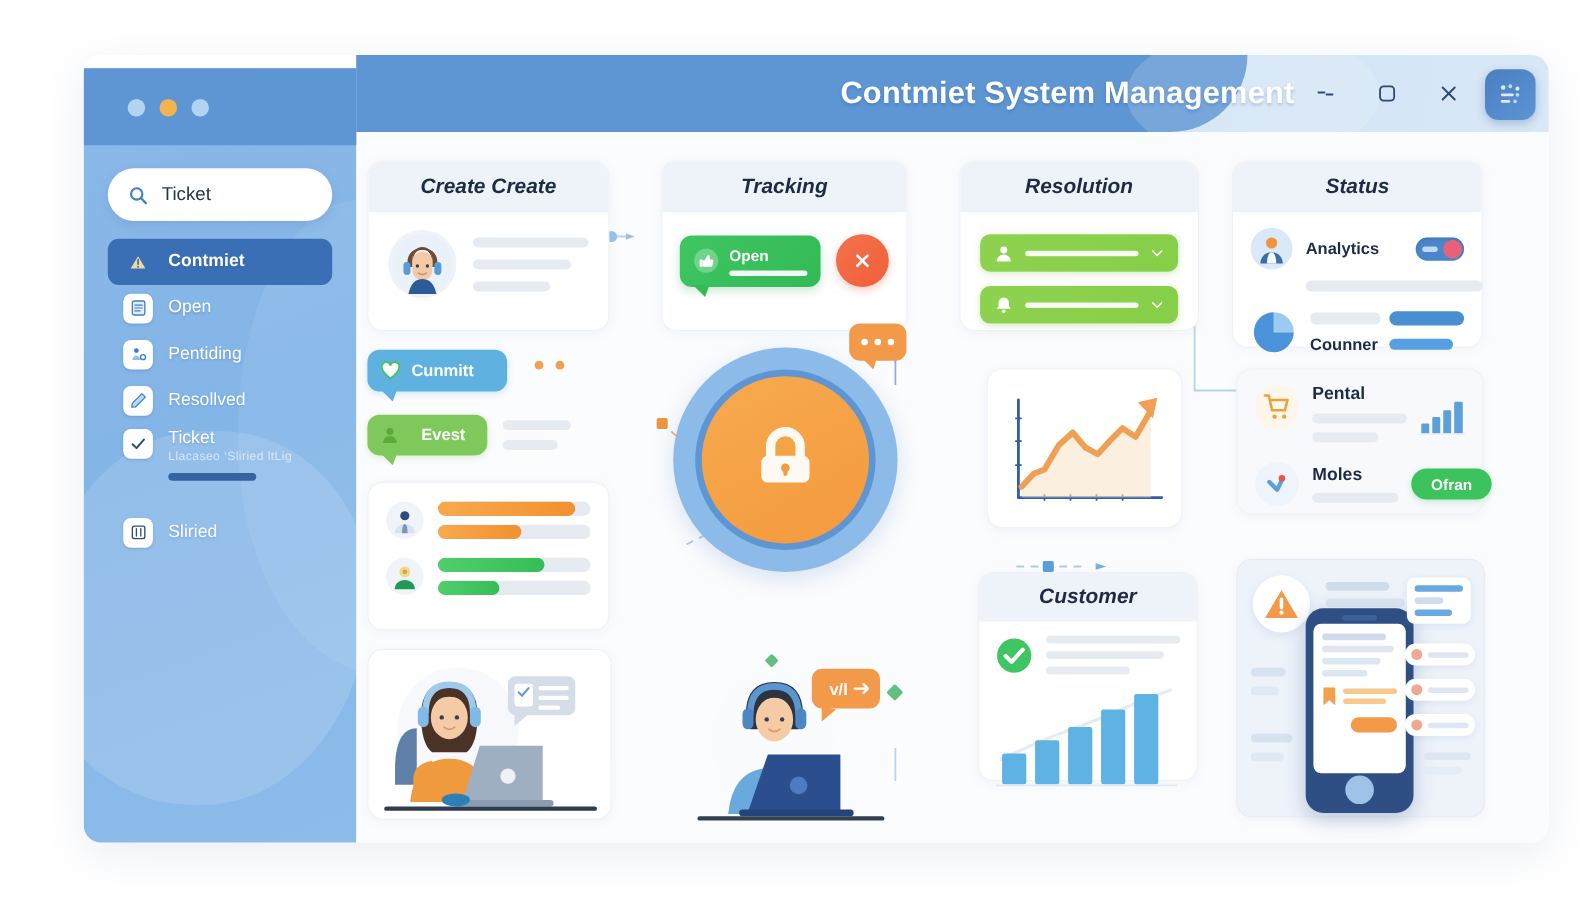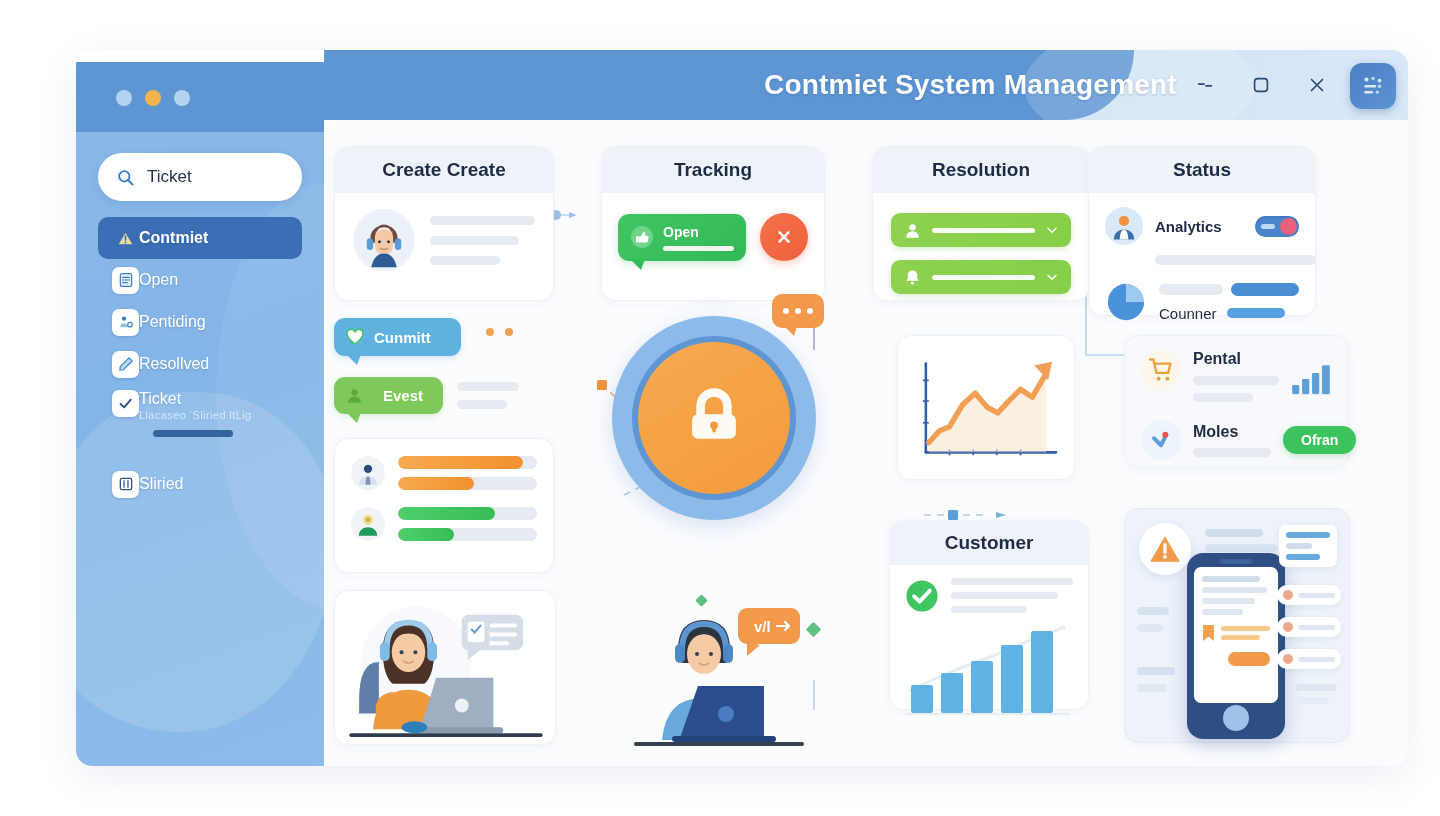--- a/index.html
+++ b/index.html
@@ -60,21 +60,21 @@
     padding: 0 18px;
     box-shadow: 0 3px 10px rgba(40,80,140,.13);
   }
   .search-box .label {
     font-size: 17px; color: #23344d; font-weight: 500;
   }
 
   .nav { position: absolute; left: 22px; top: 155px; width: 204px; }
   .nav-item {
     position: relative;
-    display: flex; align-items: center; 
+    display: flex; align-items: center; gap: 14px;
     height: 42px; padding: 0 14px;
     margin-bottom: 0;
     border-radius: 10px;
   }
   .nav-item.active { background: #3a6fb5; }
   .nav-ico {
     width: 27px; height: 27px; border-radius: 7px;
     background: #ffffff;
     display: flex; align-items: center; justify-content: center;
     flex: none;
@@ -159,21 +159,21 @@
     border: 1px solid #eef2f7;
     box-shadow: 0 2px 10px rgba(100,130,175,.07);
   }
   .card-head {
     height: 46px;
     background: #eef3f9;
     border-radius: 13px 13px 0 0;
     display: flex; align-items: center; justify-content: center;
   }
   .card-title {
-    font-size: 19px; font-weight: 700; color: #1d2c44;
+    font-size: 19px; font-weight: 700; color: #1d2c44; font-style: italic;
   }
   .card-body { padding: 14px; }
 
   .skel { background: #e6ebf2; border-radius: 5px; height: 9px; }
 
   
   .av-circ {
     border-radius: 50%;
     background: #eef3f9;
     display: flex; align-items: center; justify-content: center;
@@ -520,21 +520,21 @@
               <circle cx="12" cy="19" r="2" fill="#fff"></circle>
             </svg>
           <span class="line"></span>
           <svg width="14" height="14" viewBox="0 0 24 24">
               <path d="M5 9l7 7 7-7" stroke="#fff" stroke-width="2.4" fill="none" stroke-linecap="round" stroke-linejoin="round"></path>
             </svg>
         </div>
       </div>
     </div>
 
-    <div class="card" style="left:764px;top:26px;width:228px;height:170px">
+    <div class="card" style="left:796px;top:26px;width:228px;height:170px">
       <div class="card-head">
         <span class="card-title">Status</span>
       </div>
       <div class="card-body" style="padding:14px 16px">
         <div style="display:flex;align-items:center;gap:12px">
           <div class="av-circ" style="width:38px;height:38px;background:#d9e9f8">
             <svg width="34" height="34" viewBox="0 0 40 40">
               <circle cx="20" cy="20" r="19" fill="#d9e9f8"></circle>
               <circle cx="20" cy="14" r="6" fill="#f0943f"></circle>
               <path d="M8 36c0-7 5-12 12-12s12 5 12 12z" fill="#3c6ea8"></path>
@@ -553,21 +553,21 @@
           <svg width="42" height="42" viewBox="0 0 44 44">
             <path d="M22 22 L22 3 A19 19 0 1 0 41 22 Z" fill="#4a93d8"></path>
             <path d="M22 22 L41 22 A19 19 0 0 0 22 3 Z" fill="#9ccaf0"></path>
           </svg>
           <div style="flex:1">
             <div style="display:flex;gap:8px;align-items:center">
               <div class="skel" style="width:64px;height:11px"></div>
               <div style="flex:1;height:13px;border-radius:7px;background:#4a8fd4"></div>
             </div>
             <div style="display:flex;gap:10px;align-items:center;margin-top:9px">
-              <span style="font-size:15px;font-weight:400;color:#1d2c44">Counner</span>
+              <span style="font-size:15px;font-weight:700;color:#1d2c44">Counner</span>
               <div style="width:58px;height:10px;border-radius:6px;background:#54a0e0"></div>
             </div>
           </div>
         </div>
       </div>
     </div>
 
     <div style="position:absolute;left:10px;top:198px;width:225px;height:95px">
       <div style="position:relative;display:inline-flex;background:#5fb2e0;border-radius:11px;padding:9px 30px 9px 11px;align-items:center;gap:9px;box-shadow:0 2px 7px rgba(60,140,200,.22)">
         <svg width="20" height="20" viewBox="0 0 24 24">

